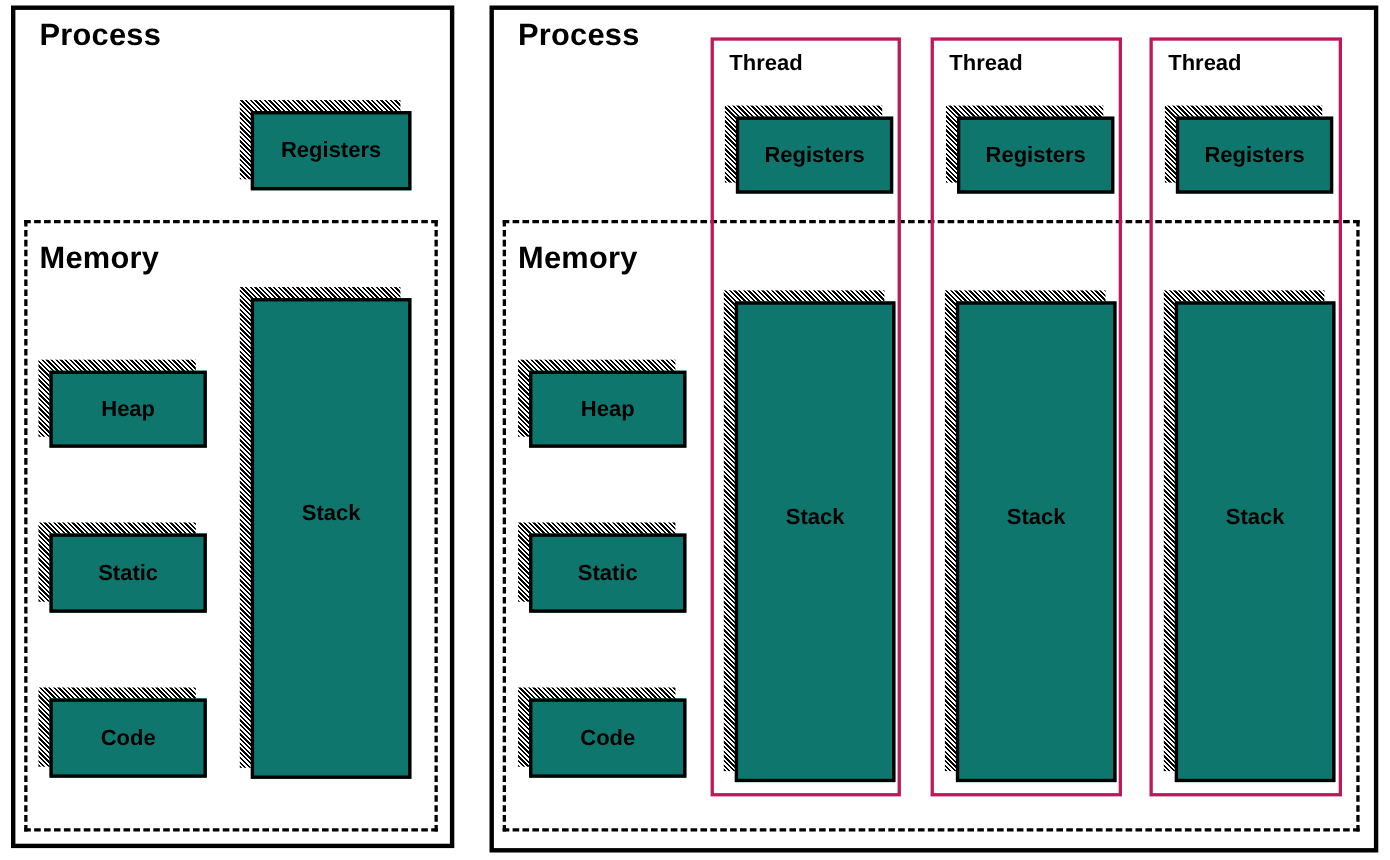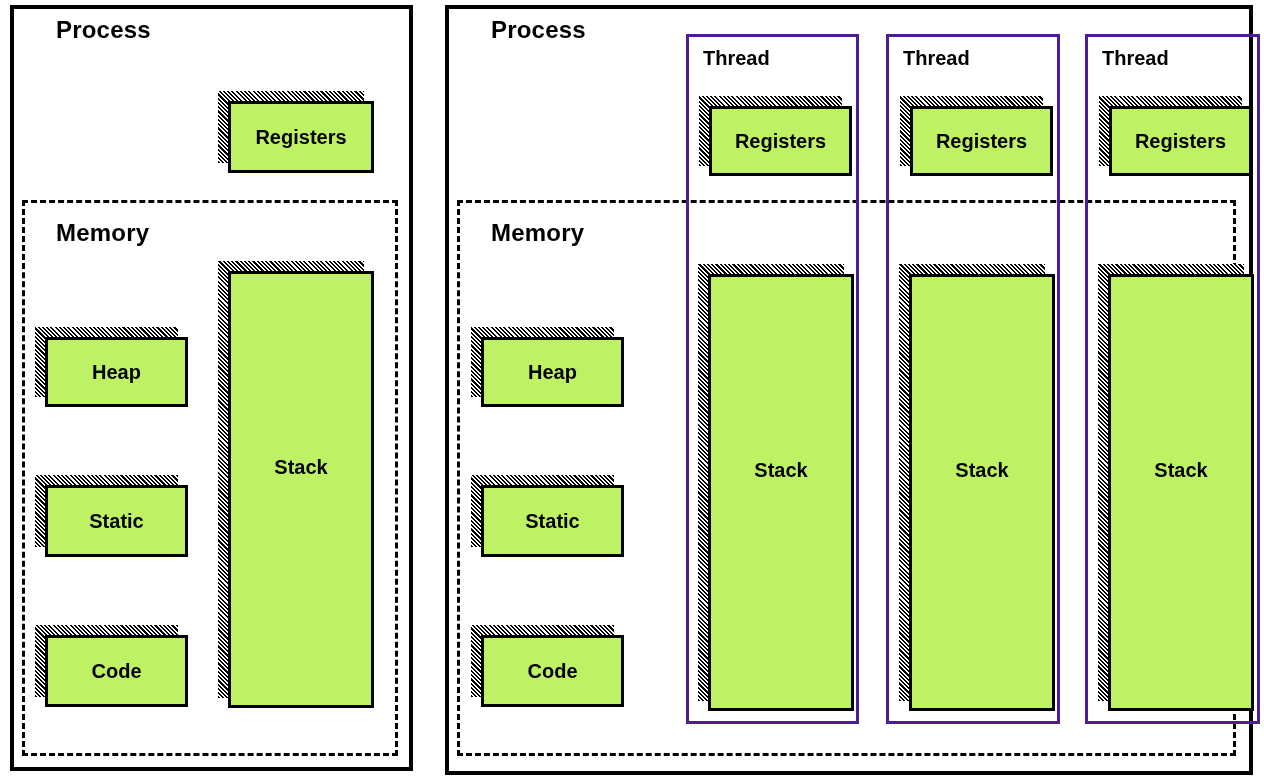--- a/index.html
+++ b/index.html
@@ -18,59 +18,57 @@
   }
   * { box-sizing: border-box; }
 
   .panel {
     position: absolute;
     border: 4px solid #000;
     background: #fff;
   }
   .corner-label {
     position: absolute;
-    font-size: 24px;
+    font-size: 28px;
     font-weight: bold;
     letter-spacing: 0.2px;
     white-space: nowrap;
-    margin-left: 20px;
   }
   .dashedbox {
     position: absolute;
     border: 3px dashed #000;
     background: transparent;
   }
   
   .sbox { position: absolute; }
   .sbox .shadow {
     position: absolute;
     left: -10px;
     top: -10px;
     width: 100%;
     height: 100%;
     background: repeating-linear-gradient(45deg, #000 0px, #000 1.5px, #fff 1.5px, #fff 3px);
   }
   .sbox .face {
     position: absolute;
     inset: 0;
-    background: #bef264;
+    background: #0f766e;
     border: 3px solid #000;
     display: flex;
     align-items: center;
     justify-content: center;
     font-size: 20px;
     font-weight: bold;
     text-align: center;
   }
   .sbox.tall .face { padding-bottom: 44px; } 
   .thread {
     position: absolute;
-    border: 3px solid #4c1d95;
+    border: 3px solid #be185d;
     background: transparent; 
-    margin-left: 40px;
   }
   .thread .thread-label {
     position: absolute;
     left: 14px;
     top: 10px;
     font-size: 20px;
     font-weight: bold;
     white-space: nowrap;
   }
 </style>

